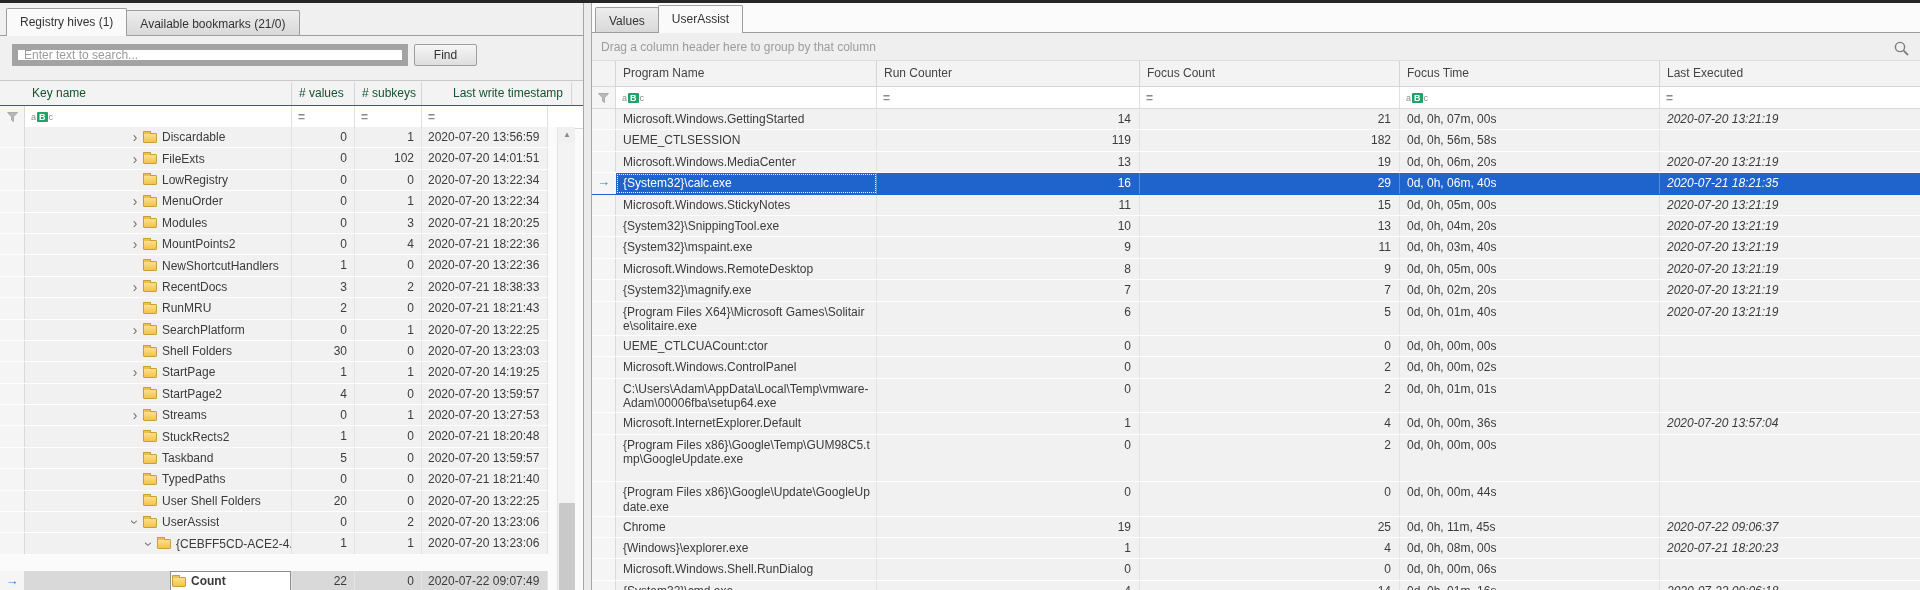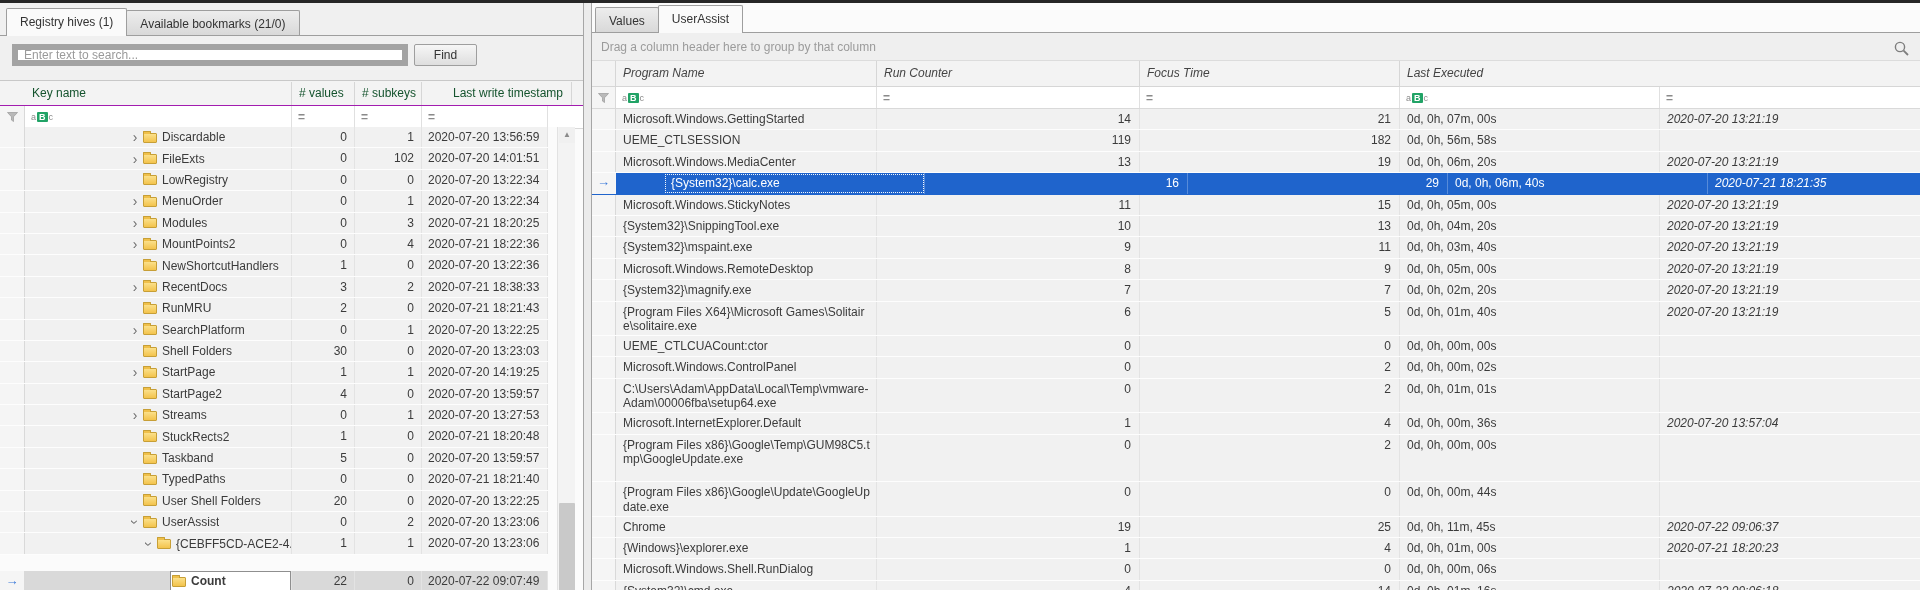--- a/index.html
+++ b/index.html
@@ -78,21 +78,21 @@
 
   
   #right-panel{left:592px;top:3px;width:1328px;height:587px;background:#fbfbfb;}
   #right-tabs{left:595px;top:5px;}
   #right-tabline{left:592px;top:32px;width:1328px;}
   #group-bar{left:592px;top:33px;width:1328px;height:28px;background:#efefef;border-bottom:1px solid #dcdcdc;box-sizing:border-box;display:flex;align-items:center;}
   #group-hint{margin-left:9px;color:#9b9b9b;}
   #grid-search-icon{position:absolute;right:10px;top:7px;}
 
   .grid-head{left:592px;top:61px;width:1328px;height:26px;display:flex;background:#f3f3f3;border-bottom:1px solid #d6d6d6;box-sizing:border-box;color:#444;}
-  .gh{box-sizing:border-box;border-right:1px solid #d6d6d6;line-height:25px;padding-left:7px;white-space:nowrap;overflow:hidden;font-style:italic;}
+  .gh{box-sizing:border-box;border-right:1px solid #d6d6d6;line-height:25px;padding-left:7px;white-space:nowrap;overflow:hidden;}
   .gh-ind{width:24px;padding:0;}
   .gh-prog{width:261px;}
   .gh-run{width:263px;}
   .gh-fc{width:260px;}
   .gh-ft{width:260px;}
   .gh-le{flex:1;border-right:none;}
   .grid-filter{left:592px;top:87px;width:1328px;height:22px;display:flex;background:#fff;border-bottom:1px solid #d9d9d9;box-sizing:border-box;}
   .gf{box-sizing:border-box;border-right:1px solid #e0e0e0;display:flex;align-items:center;padding-left:6px;}
   .gf-ind{width:24px;justify-content:center;padding:0;background:#f5f5f5;border-right:1px solid #d9d9d9;}
   .gf-prog{width:261px;}
@@ -108,21 +108,21 @@
   .grow.h3{height:47.5px;}
   .grow-sel{background:var(--selection-blue,#1f64cc);color:#fff;border-bottom-color:var(--selection-blue,#1f64cc);}
   .gc{box-sizing:border-box;border-right:1px solid #e3e3e3;padding-top:3px;line-height:14.5px;overflow:hidden;}
   .grow-sel .gc{border-right-color:rgba(255,255,255,.25);}
   .gc-ind{width:24px;background:#f5f5f5;border-right:1px solid #d9d9d9;text-align:center;padding-top:2px;}
   .gc-prog{width:261px;padding-left:7px;padding-right:5px;word-break:break-all;}
   .gc-run{width:263px;text-align:right;padding-right:8px;}
   .gc-fc{width:260px;text-align:right;padding-right:8px;}
   .gc-ft{width:260px;padding-left:7px;}
   .gc-le{flex:1;padding-left:7px;border-right:none;font-style:italic;}
-  .cell-focus{outline:1px dotted rgba(255,255,255,.95);outline-offset:-2px;margin-left:48px;}
+  .cell-focus{outline:1px dotted rgba(255,255,255,.95);outline-offset:-2px;}
 
   
   .eq{color:#8a8a8a;font-weight:bold;}
   .eq::before{content:"=";}
   .abc{display:inline-flex;align-items:flex-end;line-height:10px;}
   .abc .a::before{content:"a";}
   .abc .c::before{content:"c";}
   .abc .a,.abc .c{color:#8a8a8a;font-size:9px;}
   .abc .b{background:var(--filter-green,#21a366);color:#fff;font-size:9px;font-weight:bold;padding:0 2px;border-radius:1px;margin:0 1px;}
   .abc .b::before{content:"B";}
@@ -488,20 +488,21 @@
   <svg id="grid-search-icon" width="17" height="17" viewBox="0 0 17 17">
     <circle cx="7" cy="7" r="4.6" fill="none" stroke="#7d7d7d" stroke-width="1.4"></circle>
     <line x1="10.6" y1="10.6" x2="15" y2="15" stroke="#7d7d7d" stroke-width="1.8"></line>
   </svg>
 </div>
 
 <div class="grid-head abs">
   <div class="gh gh-ind"></div>
   <div class="gh gh-prog">Program Name</div>
   <div class="gh gh-run">Run Counter</div>
+  <div class="gh gh-fc">Focus Count</div>
   <div class="gh gh-ft">Focus Time</div>
   <div class="gh gh-le">Last Executed</div>
 </div>
 
 <div class="grid-filter abs">
   <div class="gf gf-ind">
     <svg width="11" height="10" viewBox="0 0 11 10">
       <path d="M0.5 0.5 h10 l-4 4.3 v4.7 l-2 -1.4 v-3.3 z" fill="#b9b9b9" stroke="#8f8f8f" stroke-width="0.6"></path>
     </svg>
   </div>
@@ -667,21 +668,21 @@
       <div class="gc gc-run">19</div>
       <div class="gc gc-fc">25</div>
       <div class="gc gc-ft">0d, 0h, 11m, 45s</div>
       <div class="gc gc-le">2020-07-22 09:06:37</div>
     </div>
     <div class="grow h1">
       <div class="gc gc-ind"></div>
       <div class="gc gc-prog">{Windows}\explorer.exe</div>
       <div class="gc gc-run">1</div>
       <div class="gc gc-fc">4</div>
-      <div class="gc gc-ft">0d, 0h, 01m, 00s</div>
+      <div class="gc gc-ft">0d, 0h, 08m, 00s</div>
       <div class="gc gc-le">2020-07-21 18:20:23</div>
     </div>
     <div class="grow h1">
       <div class="gc gc-ind"></div>
       <div class="gc gc-prog">Microsoft.Windows.Shell.RunDialog</div>
       <div class="gc gc-run">0</div>
       <div class="gc gc-fc">0</div>
       <div class="gc gc-ft">0d, 0h, 00m, 06s</div>
       <div class="gc gc-le"></div>
     </div>

